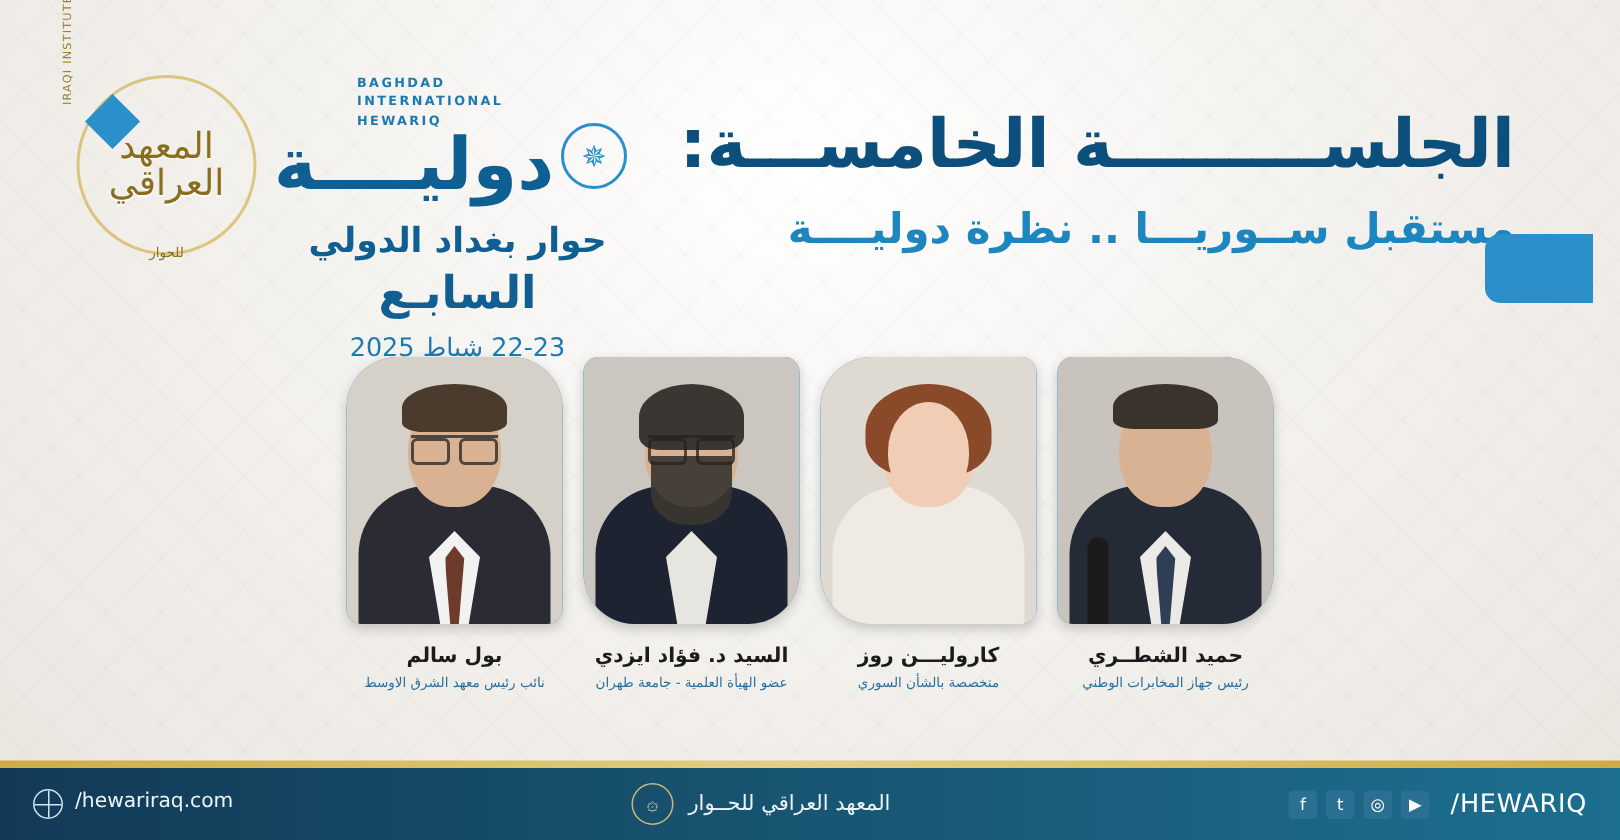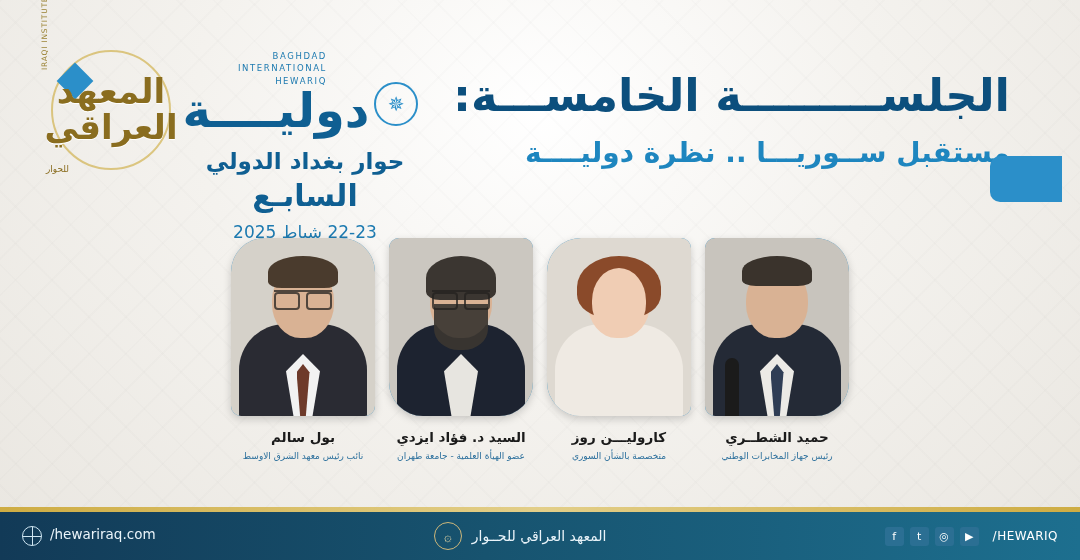--- a/index.html
+++ b/index.html
@@ -43,30 +43,30 @@
   .logo-diamond {
     position: absolute;
     left: 16px; top: 28px;
     width: 26px; height: 26px;
     background: #2b8fc9;
     transform: rotate(45deg);
   }
   .logo-arabic {
     position: relative;
     color: #8a6d1f;
-    font-size: 34px;
-    font-weight: bold;
+    font-size: 24px;
+    font-weight: normal;
     line-height: 1.05;
     text-align: center;
     text-shadow: 0 1px 0 #fff;
   }
   .logo-sub {
     position: absolute;
     bottom: 6px; left: 0; right: 0;
-    text-align: left;
+    text-align: center;
     font-size: 9px; letter-spacing: 1px;
     color: #8a6d1f;
   }
   .logo-side-text {
     position: absolute;
     left: -6px; top: 30px;
     transform: rotate(-90deg);
     transform-origin: left top;
     font-size: 7.5px;
     letter-spacing: .8px;
@@ -80,26 +80,26 @@
     position: absolute;
     top: 36px; left: 180px;
     width: 250px; height: 190px;
     text-align: center;
     color: #176b9e;
   }
   .bid-en {
     position: absolute;
     top: 14px; left: 58px;
     direction: ltr;
-    text-align: right;
+    text-align: left;
     font-size: 8.5px;
     line-height: 1.45;
     letter-spacing: 1.6px;
     color: #1d7ab0;
-    font-weight: normal;
+    font-weight: bold;
   }
   .bid-mark {
     position: absolute;
     top: 46px; right: 12px;
     width: 44px; height: 44px;
     border: 2px solid #2b8fc9;
     border-radius: 50%;
     display: flex; align-items: center; justify-content: center;
     color: #2b8fc9;
     font-size: 20px;
@@ -300,21 +300,21 @@
   .s-icon {
     width: 19px; height: 19px;
     border-radius: 3px;
     background: #2b6f93;
     color: #fff;
     font-size: 11px;
     display: flex; align-items: center; justify-content: center;
   }
   .s-handle {
     margin-left: 8px;
-    font-size: 12px;
+    font-size: 17px;
     letter-spacing: .5px;
     direction: ltr;
     color: #ffffff;
   }
   .footer-center {
     display: flex; align-items: center; gap: 10px;
     font-size: 14px;
   }
   .inst-seal {
     width: 28px; height: 28px;

